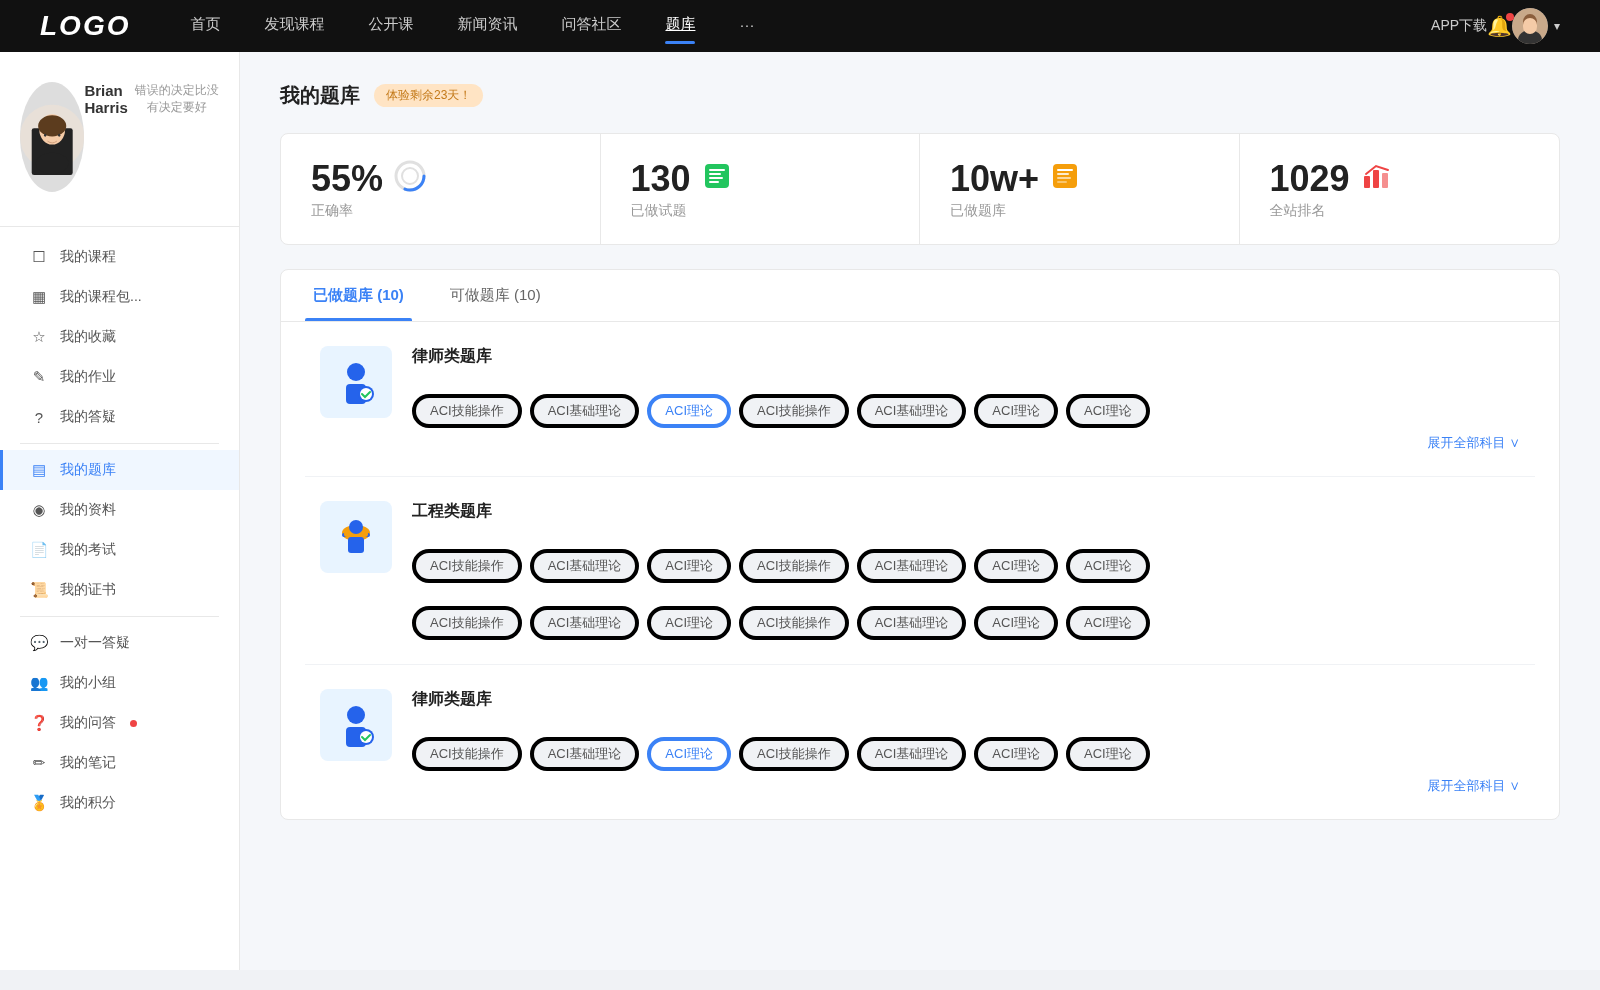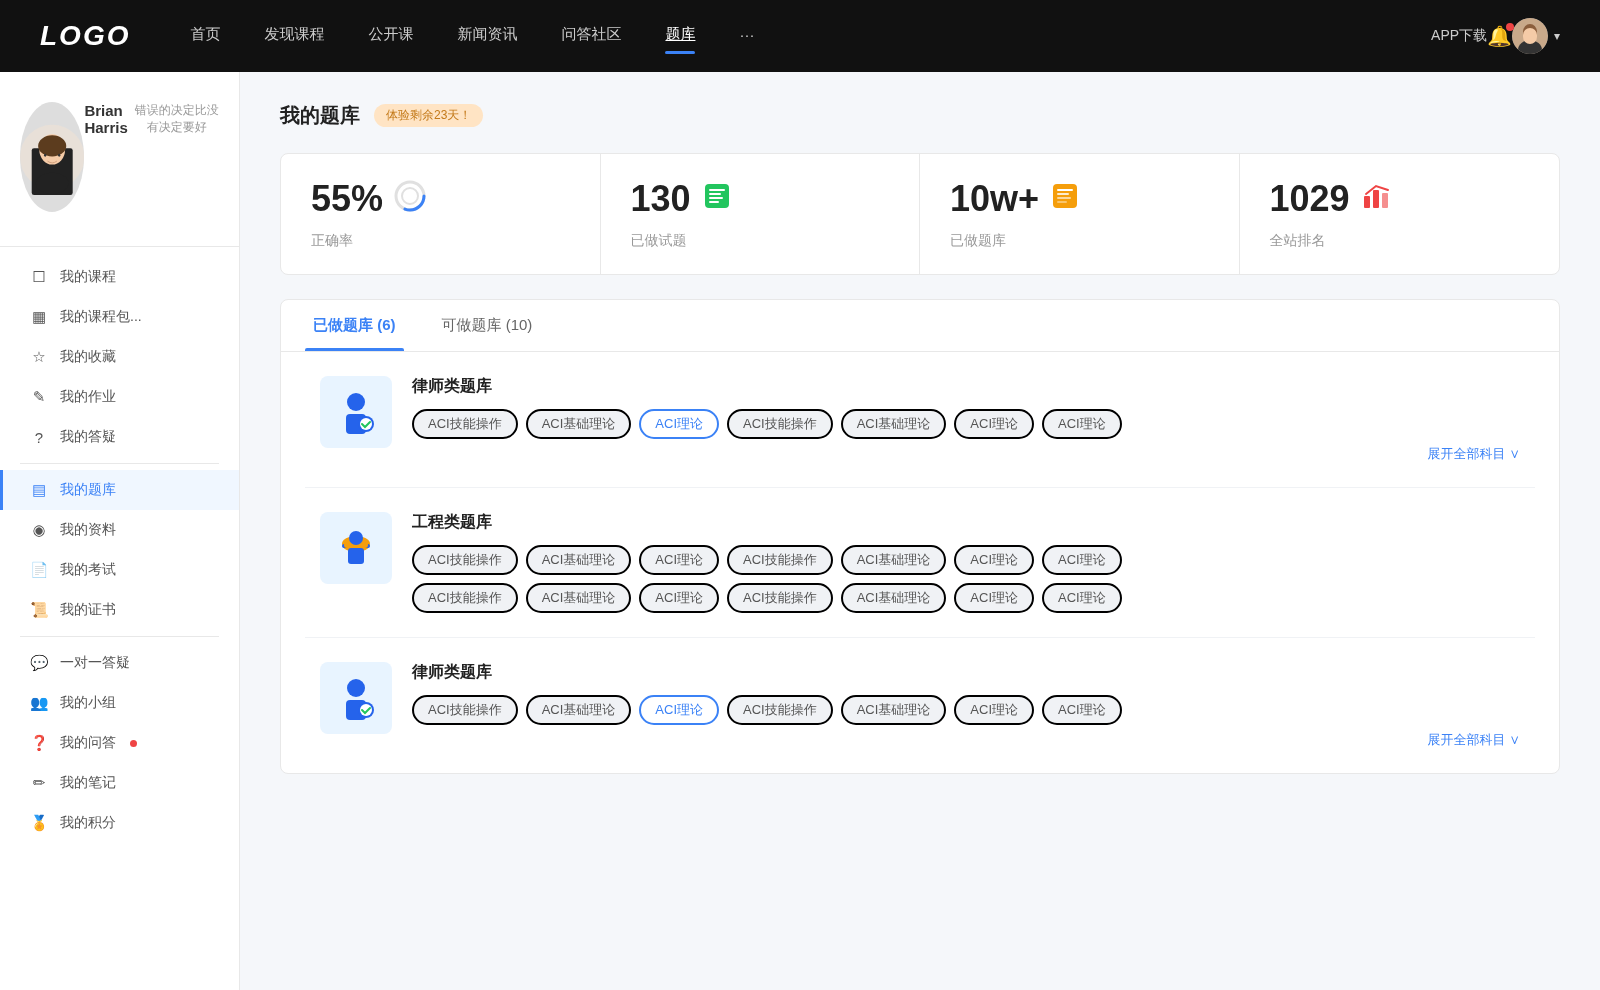--- a/index.html
+++ b/index.html
@@ -1,21 +1,21 @@
 <!DOCTYPE html>
 <html><head>
   <meta charset="utf-8">
   <style>
     * { box-sizing: border-box; margin: 0; padding: 0; }
     body { font-family: -apple-system, BlinkMacSystemFont, "PingFang SC", "Microsoft YaHei", sans-serif; background: #f0f2f5; }
 
     
     .navbar {
       background: #111;
-      height: 72px;
+      height: 52px;
       display: flex;
       align-items: center;
       padding: 0 40px;
       position: relative;
       z-index: 10;
     }
     .navbar-logo {
       color: #fff;
       font-size: 28px;
       font-weight: 900;
@@ -210,21 +210,21 @@
       background: #fff;
       border-radius: 8px;
       margin-bottom: 24px;
       border: 1px solid #e8e8e8;
       overflow: hidden;
     }
     .stat-card {
       padding: 24px 30px;
       display: flex;
       flex-direction: column;
-      gap: 10px;
+      gap: 0;
       border-right: 1px solid #e8e8e8;
     }
     .stat-card:last-child { border-right: none; }
     .stat-top {
       display: flex;
       align-items: center;
       gap: 10px;
     }
     .stat-value {
       font-size: 36px;
@@ -309,22 +309,23 @@
       display: flex;
       flex-wrap: wrap;
       gap: 8px;
     }
     .tag {
       padding: 4px 14px;
       border-radius: 20px;
       font-size: 13px;
       color: #555;
       background: #f0f2f5;
-      border: 2px solid #000000;
-      cursor: pointer;
+      border: 4px solid #000000;
+      cursor: pointer;
+      margin-top: 15px;
     }
     .tag.active-tag {
       color: #3b82f6;
       border-color: #3b82f6;
       background: #fff;
     }
     .qbank-footer {
       display: flex;
       justify-content: flex-end;
       margin-top: 6px;
@@ -530,21 +531,21 @@
               <polyline points="6,14 16,6 28,10" stroke="#ef4444" stroke-width="2" fill="none" stroke-linecap="round"></polyline>
             </svg>
           </span>
         </div>
         <span class="stat-label">全站排名</span>
       </div>
     </div>
 
     <div class="content-card">
       <div class="tabs-row">
-        <div class="tab-item active">已做题库 (6)</div>
+        <div class="tab-item active">已做题库 (10)</div>
         <div class="tab-item">可做题库 (10)</div>
       </div>
 
       <div class="qbank-list">
 
         <div class="qbank-item">
           <div class="qbank-icon-wrap">
             <svg class="lawyer-svg" viewBox="0 0 48 48" xmlns="http://www.w3.org/2000/svg">
               <circle cx="24" cy="14" r="9" fill="#2563eb"></circle>
               <rect x="14" y="26" width="20" height="20" rx="4" fill="#2563eb"></rect>

